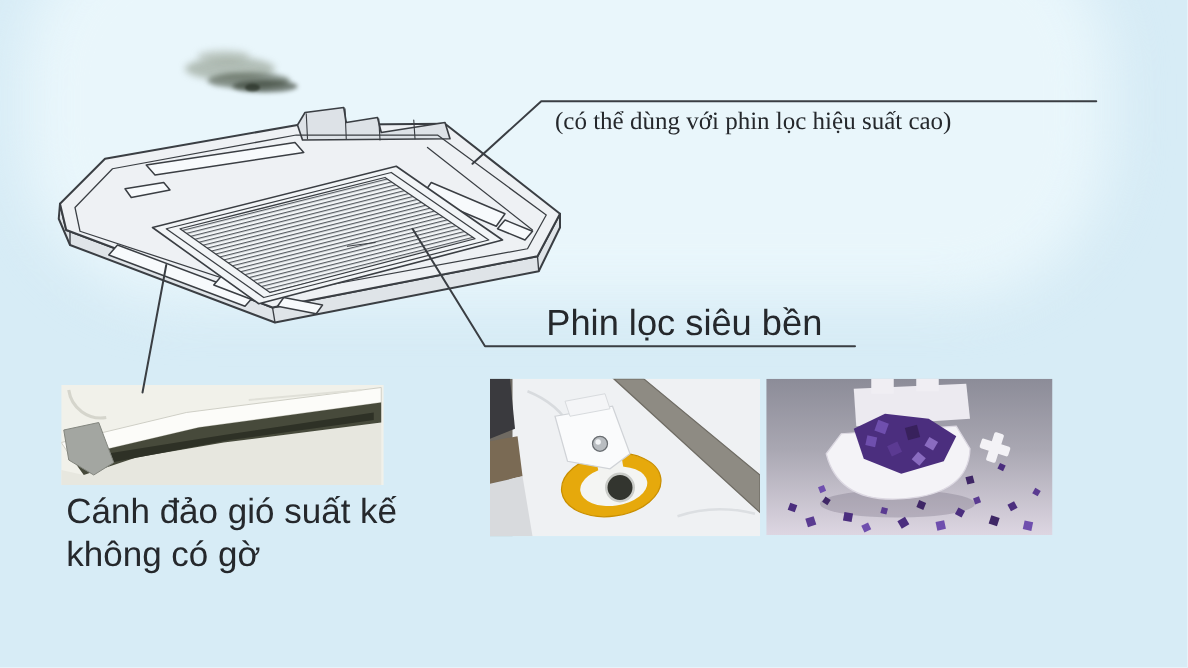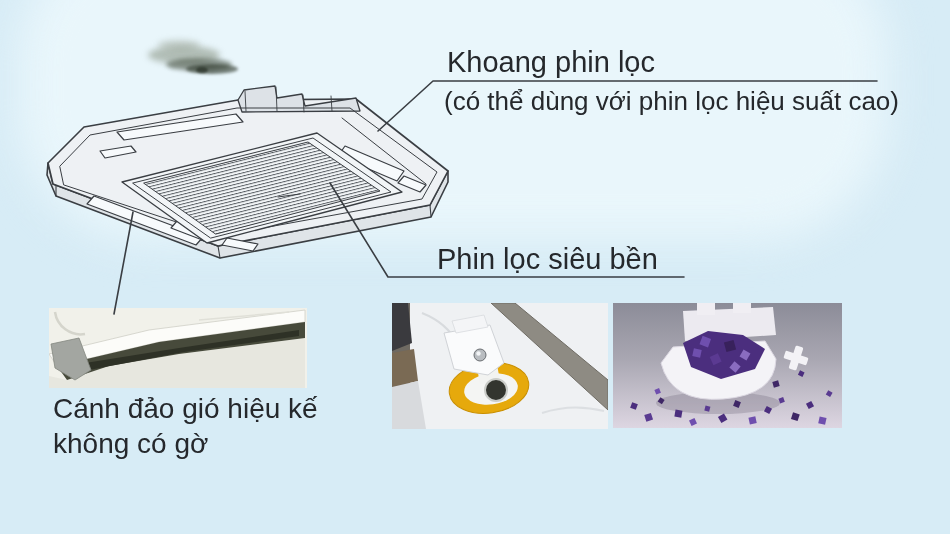--- a/index.html
+++ b/index.html
@@ -14,21 +14,21 @@
   }
   .smudge { position:absolute; border-radius:50%; pointer-events:none; }
   .sm1 { left:148px; top:46px; width:72px; height:18px; background:rgba(110,122,100,0.45); filter:blur(3px); }
   .sm2 { left:166px; top:58px; width:66px; height:13px; background:rgba(62,72,56,0.55); filter:blur(2px); }
   .sm3 { left:186px; top:64px; width:52px; height:10px; background:rgba(45,55,42,0.60); filter:blur(1.5px); }
   .sm4 { left:158px; top:40px; width:42px; height:10px; background:rgba(140,150,132,0.40); filter:blur(3px); }
   .sm5 { left:196px; top:67px; width:12px; height:6px; background:rgba(40,48,38,0.70); filter:blur(1px); }
   .diagram-svg { position:absolute; left:0; top:0; z-index:5; pointer-events:none; }
   .label { position:absolute; color:#25282c; z-index:6; white-space:nowrap; }
   .lbl-title   { left:447px; top:46px;  font-size:29px; }
-  .lbl-sub     { left:444px; top:86px;  font-size:26px; }
+  .lbl-sub     { left:444px; top:86px;  font-size:20px;font-family:Liberation Serif, serif; }
   .lbl-filter  { left:437px; top:243px; font-size:29px;text-align:center; }
   .lbl-louver  { left:53px;  top:391px; font-size:28px; line-height:35px; }
   .lbl-drain   { left:388px; top:442px; font-size:28.5px; }
   .photo { position:absolute; z-index:2; }
   .photo svg { display:block; }
   .ph-louver   { left:49px;  top:308px; width:258px; height:80px; }
   .ph-drainpan { left:392px; top:303px; width:216px; height:126px; }
   .ph-crystals { left:613px; top:303px; width:229px; height:125px; }
 </style>
 </head>
@@ -91,25 +91,24 @@
       </g>
 
       <g stroke-width="1.6">
         <path d="M877,81 L433,81 L378,131"></path>
         <path d="M330,183 L388,277 L684,277"></path>
         <path d="M133,212 L114,314"></path>
       </g>
     </g>
   </svg>
 
-  <div class="label lbl-title">Khoang phin lọc</div>
   <div class="label lbl-sub">(có thể dùng với phin lọc hiệu suất cao)</div>
   <div class="label lbl-filter">Phin lọc siêu bền</div>
   <div class="label lbl-louver">
-    <div>Cánh đảo gió hiệu kế</div>
+    <div>Cánh đảo gió suất kế</div>
     <div>không có gờ</div>
   </div>
 
   <div class="photo ph-louver">
     <svg width="258" height="80" viewBox="0 0 258 80">
       <rect width="258" height="80" fill="#f1f1ea"></rect>
       <path d="M0,68 L18,72 L60,58 L130,46 L256,30 L256,80 L0,80 Z" fill="#e7e7df"></path>
       <path d="M0,46 L100,22 L256,2 L256,14 L110,34 L8,58 Z" fill="#fcfcf9" stroke="#cfcfc6" stroke-width="0.8"></path>
       <path d="M8,58 L110,34 L256,14 L256,30 L130,46 L60,58 L18,72 Z" fill="#474a3b"></path>
       <path d="M30,56 L130,40 L250,22 L250,28 L135,44 L40,62 Z" fill="#2e3126"></path>

